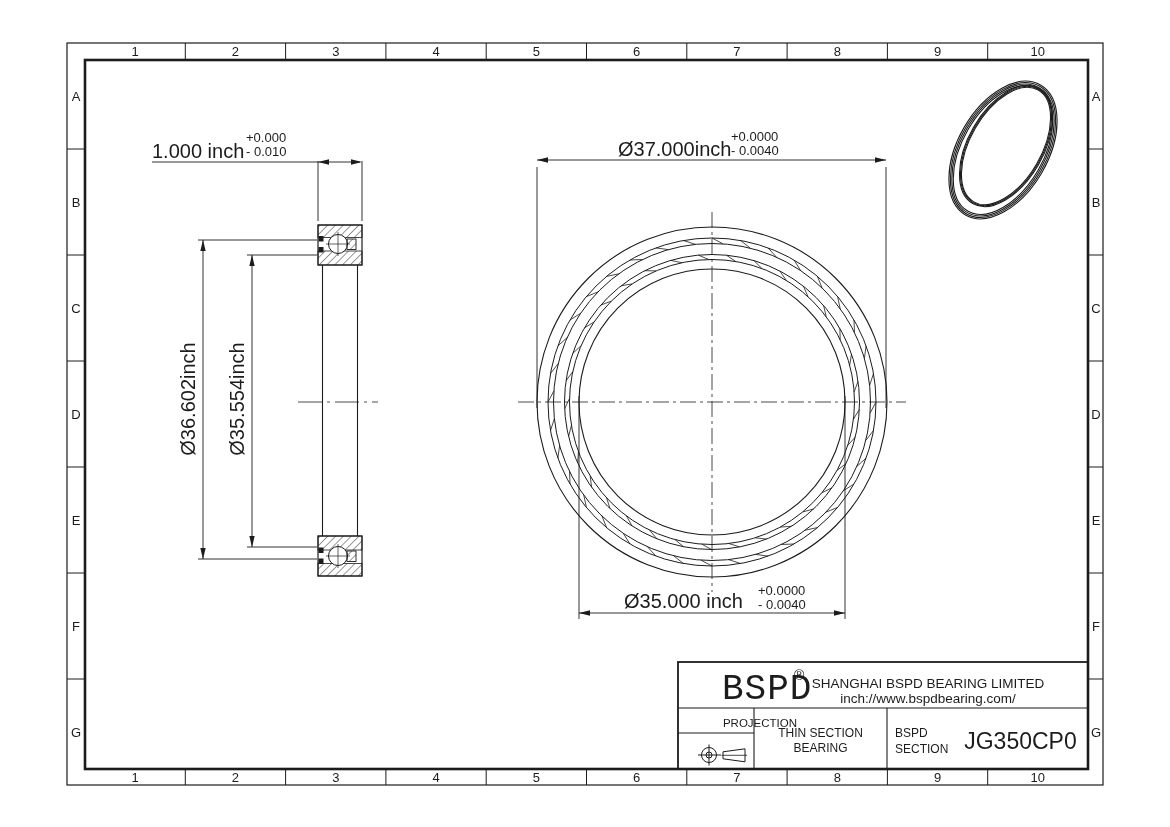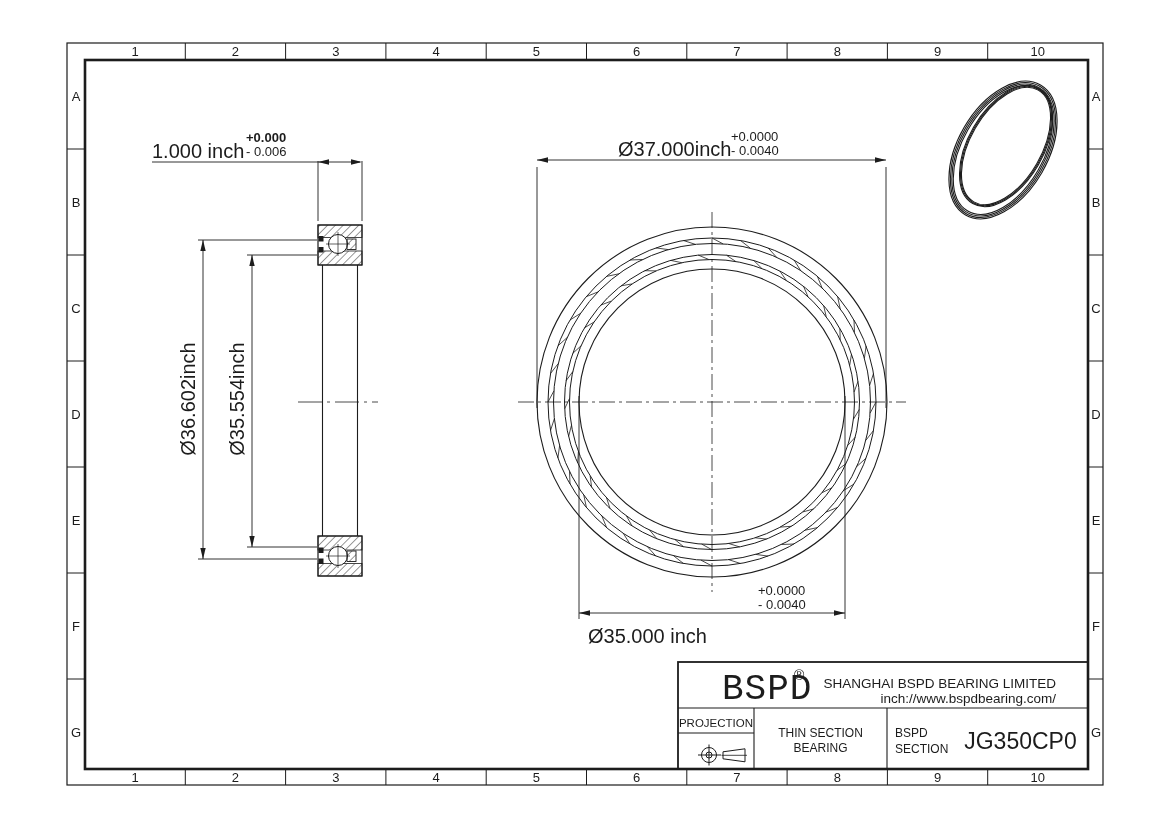--- a/index.html
+++ b/index.html
@@ -8,21 +8,21 @@
   #linework{position:absolute;left:0;top:0;}
   .txt{position:absolute;white-space:nowrap;color:#1c1c1c;line-height:1;}
   .dim{font-size:20px;text-align:right;}
   .tol{font-size:13px;}
   .rot{width:120px;height:22px;text-align:center;transform:rotate(-90deg);}
   .glabel{position:absolute;width:30px;height:18px;font-size:13px;text-align:center;
           display:flex;align-items:center;justify-content:center;color:#1c1c1c;}
   .tb-center{text-align:center;}
   #logo{font-size:36px;letter-spacing:1px;}
   #reg{font-size:14px;}
-  .company{font-size:13.5px;width:256px;text-align:right;}
+  .company{font-size:13.5px;width:256px;text-align:center;}
   .cell-label{font-size:12px;}
   #proj-label{font-size:11.5px;width:76px;text-align:center;}
   #part-number{font-size:23px;width:125px;text-align:center;}
 </style>
 </head>
 <body>
 
 <div id="stage">
 
 <svg id="linework" width="1170" height="827" viewBox="0 0 1170 827">
@@ -222,40 +222,40 @@
       <circle cx="709" cy="755" r="3"></circle>
       <line x1="698" y1="755" x2="721" y2="755"></line>
       <line x1="709" y1="744.5" x2="709" y2="765.5"></line>
       <polygon points="723,751.8 745,748.8 745,761.8 723,758.8"></polygon>
       <line x1="721.5" y1="755.3" x2="747" y2="755.3" stroke-width="0.8"></line>
     </g>
   </g>
 </svg>
 
 <div class="txt dim" style="left:152px;top:141px;">1.000 inch</div>
-<div class="txt tol" style="left:246px;top:131px;font-weight:bold;">+0.000</div>
-<div class="txt tol" style="left:246px;top:145px;">- 0.006</div>
+<div class="txt tol" style="left:246px;top:131px;">+0.000</div>
+<div class="txt tol" style="left:246px;top:145px;">- 0.010</div>
 
 <div class="txt dim rot" style="left:129px;top:388px;">Ø36.602inch</div>
 <div class="txt dim rot" style="left:178px;top:388px;">Ø35.554inch</div>
 
 <div class="txt dim" style="left:618px;top:139px;">Ø37.000inch</div>
 <div class="txt tol" style="left:731px;top:130px;">+0.0000</div>
 <div class="txt tol" style="left:731px;top:144px;">- 0.0040</div>
 
-<div class="txt dim" style="left:588px;top:591px;margin-top:35px;">Ø35.000 inch</div>
+<div class="txt dim" style="left:624px;top:591px;">Ø35.000 inch</div>
 <div class="txt tol" style="left:758px;top:584px;">+0.0000</div>
 <div class="txt tol" style="left:758px;top:598px;">- 0.0040</div>
 
 <div class="txt" id="logo" style="left:722px;top:672px;font-family:Liberation Mono, monospace;">BSPD</div>
 <div class="txt" id="reg" style="left:794px;top:668px;">®</div>
 <div class="txt company" style="left:800px;top:677px;">SHANGHAI BSPD BEARING LIMITED</div>
 <div class="txt company" style="left:800px;top:692px;">inch://www.bspdbearing.com/</div>
 
-<div class="txt" id="proj-label" style="left:678px;top:718px;">PROJECTION</div>
+<div class="txt" id="proj-label" style="left:678px;top:718px;padding-left:44px;">PROJECTION</div>
 
 <div class="txt cell-label tb-center" style="left:754px;top:727px;width:133px;">THIN SECTION</div>
 <div class="txt cell-label tb-center" style="left:754px;top:742px;width:133px;">BEARING</div>
 
 <div class="txt cell-label" style="left:895px;top:727px;">BSPD</div>
 <div class="txt cell-label" style="left:895px;top:743px;">SECTION</div>
 <div class="txt" id="part-number" style="left:958px;top:730px;">JG350CP0</div>
 
 <div class="glabel" style="left: 120.15px; top: 42.5px;">1</div>
     <div class="glabel" style="left: 120.15px; top: 768px;">1</div>

